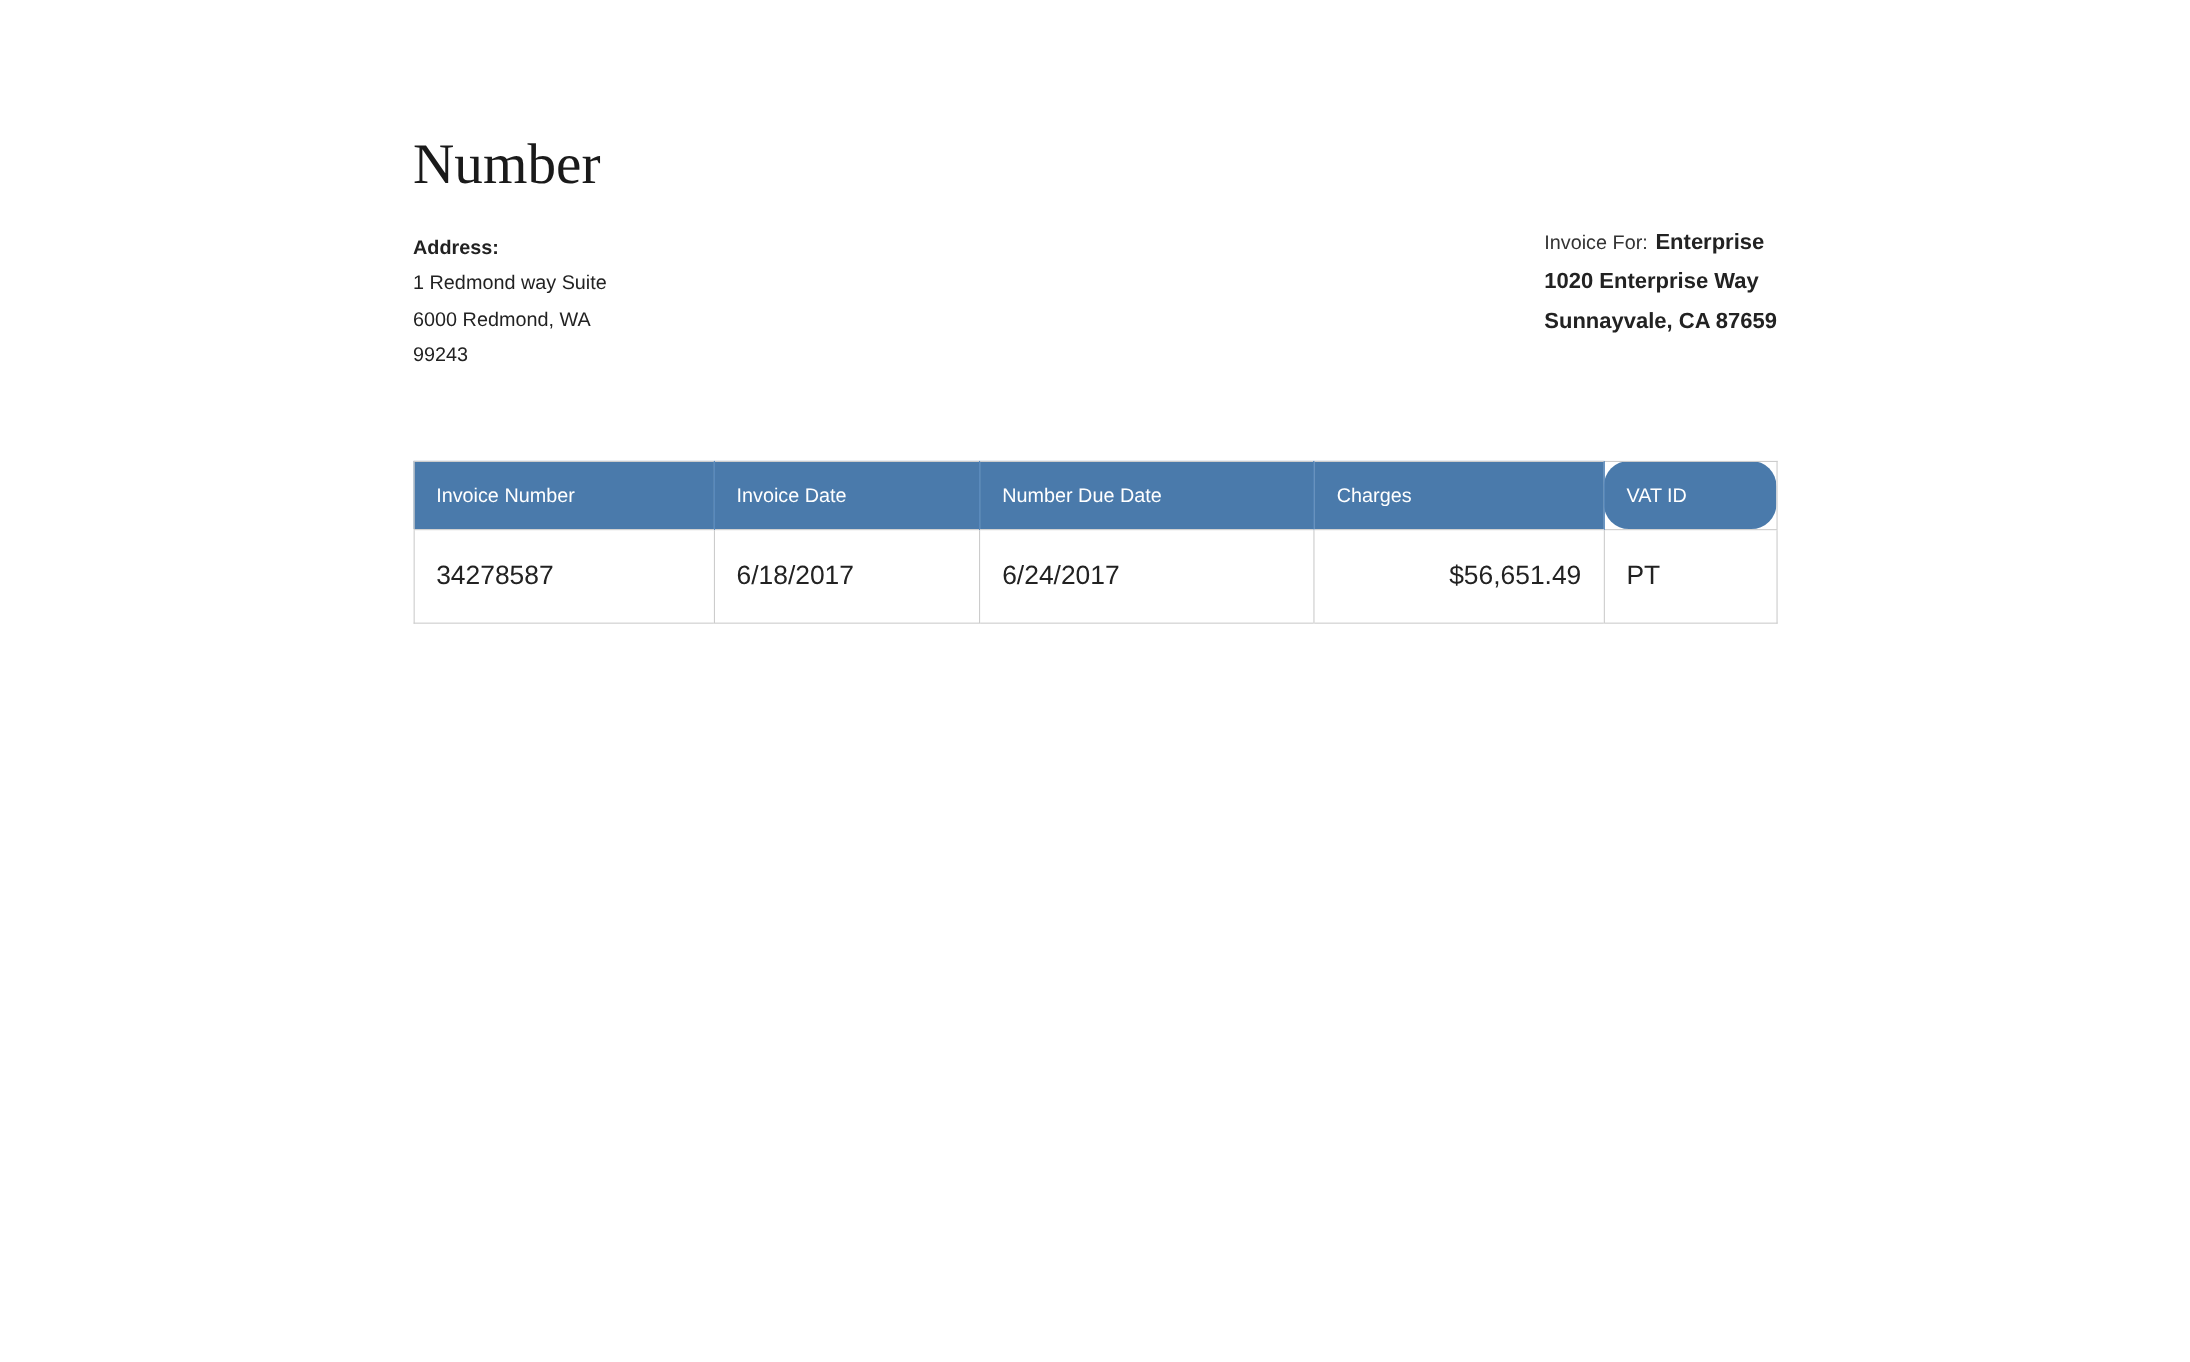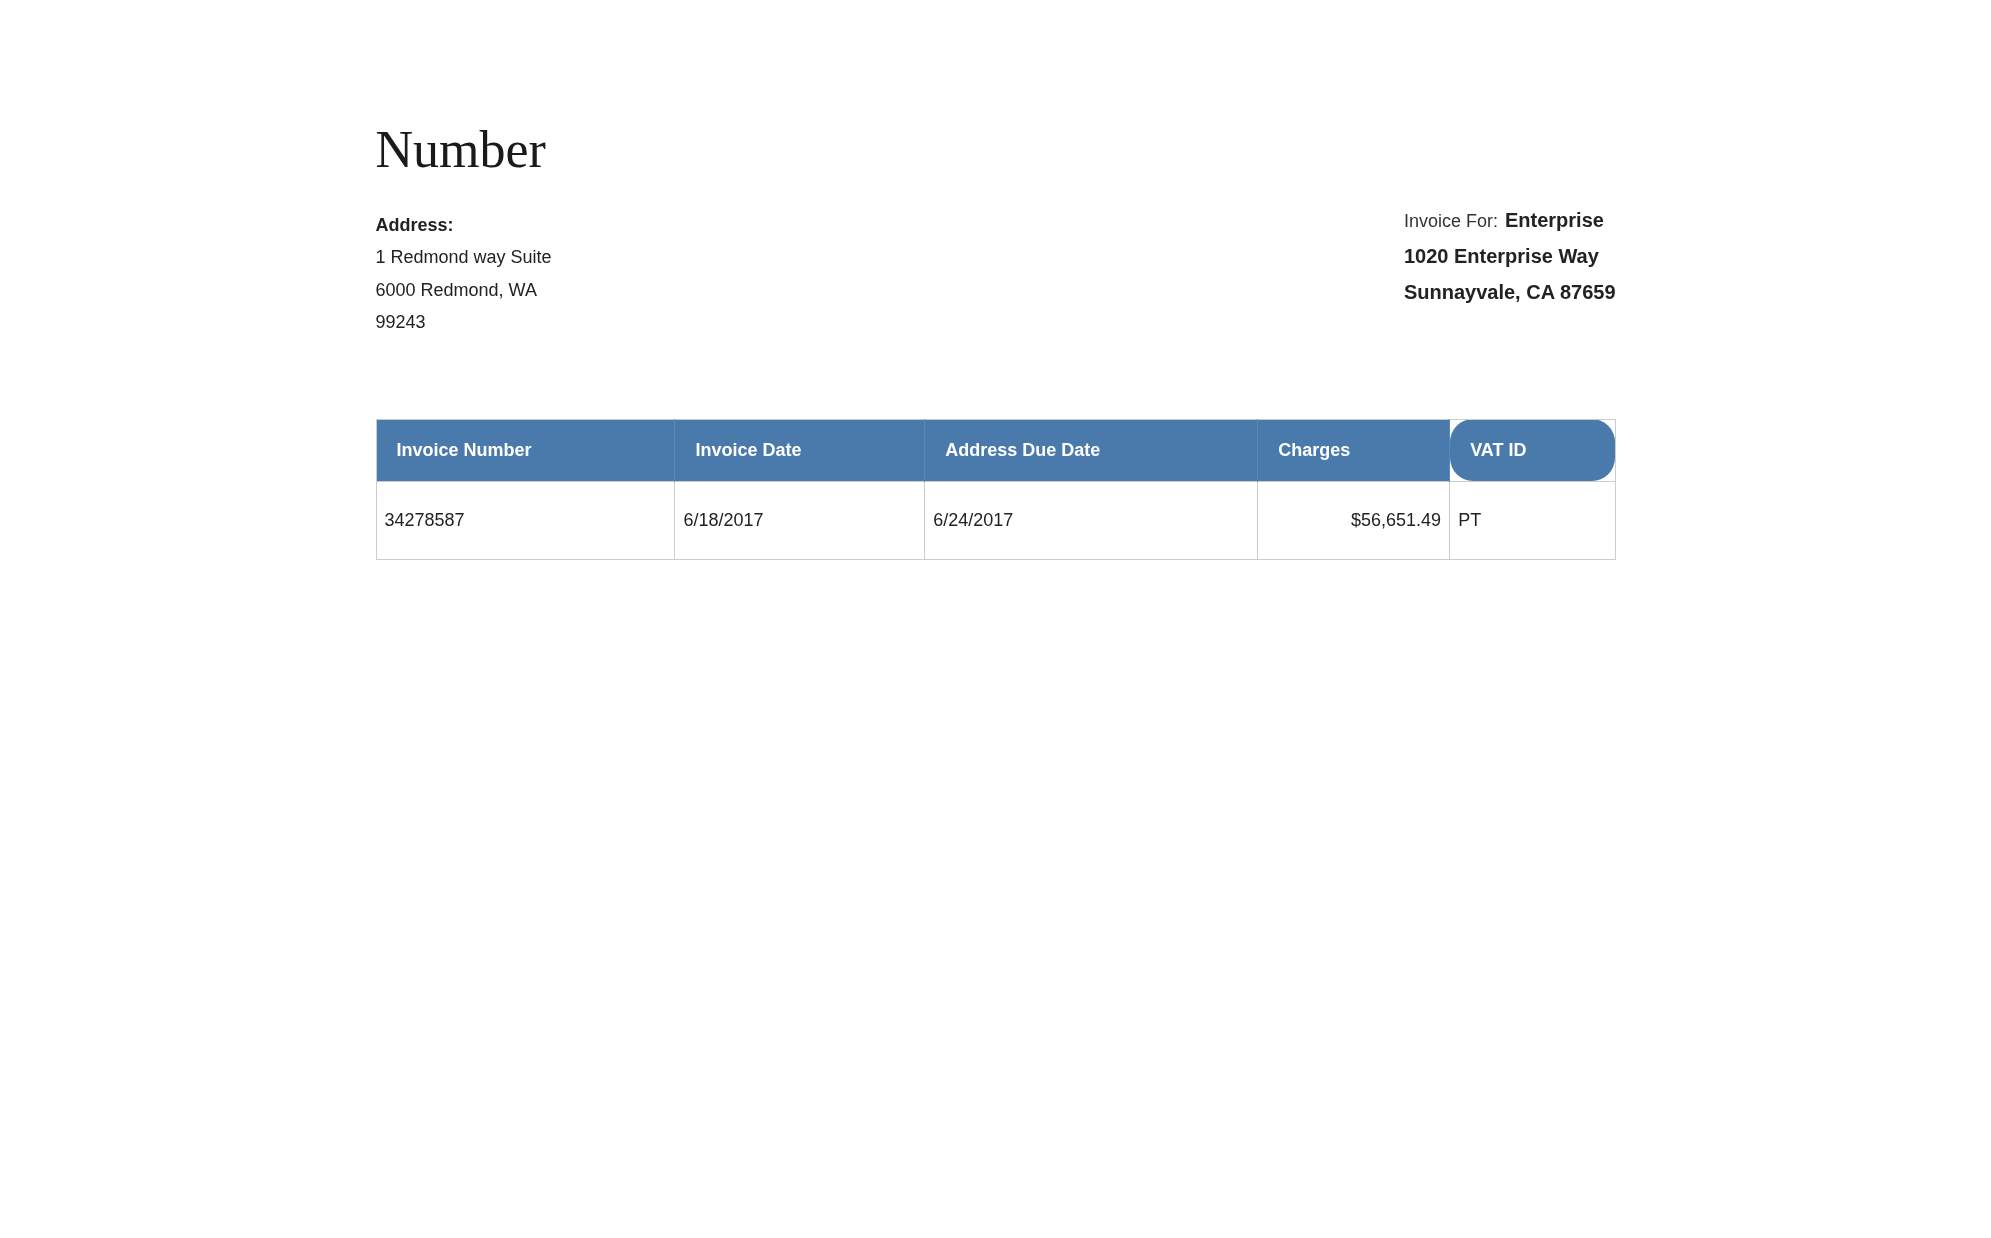--- a/index.html
+++ b/index.html
@@ -85,40 +85,40 @@
       border-collapse: collapse;
       border: 1px solid #ccc;
     }
 
     .table-container thead tr {
       background-color: #4a7aab;
     }
 
     .table-container thead th {
       color: #ffffff;
-      font-weight: 700;
+      font-weight: 400;
       font-size: 18px;
       padding: 20px 20px;
       text-align: left;
       border-right: 1px solid #5a8abc;
     }
 
     .table-container thead th:last-child {
       border-right: none;
       border-radius: 23px;
     }
 
     .table-container tbody tr {
       background: #ffffff;
     }
 
     .table-container tbody td {
-      font-size: 18px;
+      font-size: 24px;
       color: #222;
-      padding: 28px 8px;
+      padding: 28px 20px;
       border-right: 1px solid #ccc;
       border-top: 1px solid #ccc;
       vertical-align: middle;
     }
 
     .table-container tbody td:last-child {
       border-right: none;
     }
 
     .charges-cell {
@@ -150,21 +150,21 @@
       <div class="invoice-for-address">Sunnayvale, CA 87659</div>
     </div>
 
   </div>
 
   <table class="table-container">
     <thead>
       <tr>
         <th>Invoice Number</th>
         <th>Invoice Date</th>
-        <th>Address Due Date</th>
+        <th>Number Due Date</th>
         <th>Charges</th>
         <th>VAT ID</th>
       </tr>
     </thead>
     <tbody>
       <tr>
         <td>34278587</td>
         <td>6/18/2017</td>
         <td>6/24/2017</td>
         <td class="charges-cell">$56,651.49</td>

